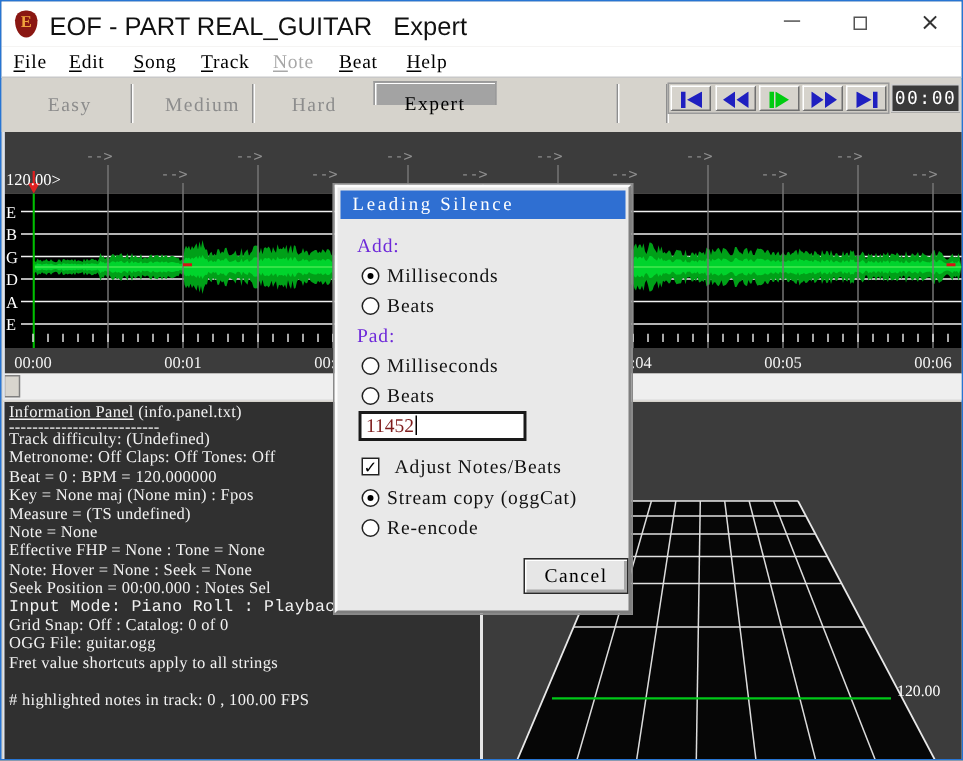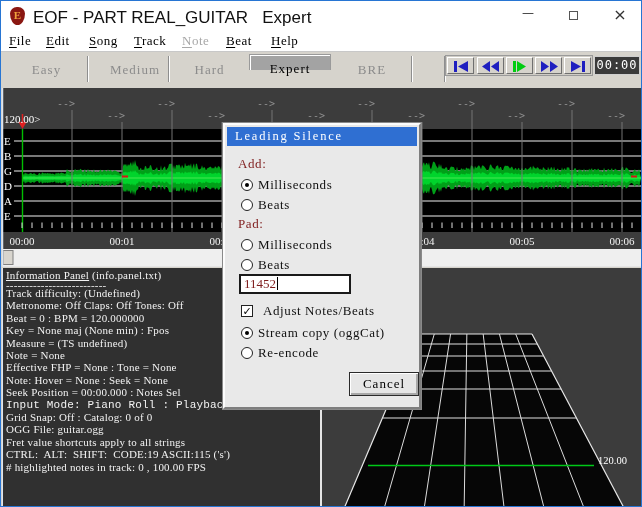--- a/index.html
+++ b/index.html
@@ -51,21 +51,21 @@
   .info-panel{position:absolute;left:1px;top:267px;width:320px;height:238px;background:#303030;
     border-right:2px solid #E6E6E6;border-left:1px solid #DDE4EE;}
   .info-line{position:absolute;left:3px;color:#F2F2F2;font-size:11px;letter-spacing:.2px;
     white-space:pre;line-height:11px;}
   .info-line .ul{text-decoration:underline;text-underline-offset:1px;}
   
   .dialog{position:absolute;left:222px;top:122px;width:198px;height:286px;background:#E9E9E9;
     border:2px solid;border-color:#FCFCFC #7E7E7E #7E7E7E #FCFCFC;outline:1px solid #8A8A8A;z-index:50;}
   .dlg-title{position:absolute;left:2px;top:2px;width:190px;height:19px;background:#2F6FD2;
     color:#FFF;font-size:12.5px;letter-spacing:1.8px;line-height:19px;padding-left:8px;}
-  .dlg-label{position:absolute;font-size:13px;color:#7f1d1d;letter-spacing:.6px;}
+  .dlg-label{position:absolute;font-size:13px;color:#6d28d9;letter-spacing:.6px;}
   .opt-row{position:absolute;left:16px;height:14px;}
   .radio{display:inline-block;width:12px;height:12px;border:1px solid #222;border-radius:50%;
     background:#FFF;vertical-align:middle;position:relative;}
   .radio .dot{position:absolute;left:3px;top:3px;width:4px;height:4px;border-radius:50%;background:#000;}
   .opt-label{display:inline-block;margin-left:5px;font-size:13px;color:#111;letter-spacing:.6px;
     vertical-align:middle;}
   .dlg-input{position:absolute;left:14px;top:149px;width:112px;height:20px;background:#FFF;
     border:2px solid #1A1A1A;font-size:13px;color:#7f1d1d;line-height:16px;padding-left:3px;}
   .caret{display:inline-block;width:1px;height:13px;background:#000;vertical-align:-2px;margin-left:1px;}
   .checkbox{position:absolute;left:16px;top:180px;width:12px;height:12px;border:1px solid #222;
@@ -102,21 +102,20 @@
       <div class="menu-item disabled" style="left: 181px;"><span class="fl">N</span><span>ote</span></div>
       <div class="menu-item" style="left: 225px;"><span class="fl">B</span><span>eat</span></div>
       <div class="menu-item" style="left: 270px;"><span class="fl">H</span><span>elp</span></div>
     </div>
 
   <div class="tabrow" id="tabrow">
       <div class="tab" style="left: 5px; width: 81px;">Easy</div>
       <div class="tab" style="left: 88px; width: 92px;">Medium</div>
       <div class="tab" style="left: 169px; width: 79px;">Hard</div>
       <div class="tab active" style="left: 248px; width: 82px;">Expert</div>
-      <div class="tab" style="left: 332px; width: 78px;">BRE</div>
       <div class="tabsep" style="left: 86px;"></div>
       <div class="tabsep" style="left: 167px;"></div>
       <div class="tabsep" style="left: 410px;"></div>
       <div class="tabsep" style="left: 443px;"></div>
     </div>
 
   <div class="transport-group">
     <button class="tbtn" style="left:1px">
       <svg width="16" height="11">
         <rect x="1" y="0" width="3" height="11" fill="#1F1FC0"></rect>
@@ -283,21 +282,20 @@
       <div class="info-line" style="top: 57.2px;">Key = None maj (None min) : Fpos</div>
       <div class="info-line" style="top: 69.6px;">Measure = (TS undefined)</div>
       <div class="info-line" style="top: 82px;">Note = None</div>
       <div class="info-line" style="top: 94.4px;">Effective FHP = None : Tone = None</div>
       <div class="info-line" style="top: 106.8px;">Note: Hover = None : Seek = None</div>
       <div class="info-line" style="top: 119.2px;">Seek Position = 00:00.000 : Notes Sel</div>
       <div class="info-line" style="top: 131.6px; font-family: Liberation Mono, monospace;">Input Mode: Piano Roll : Playback</div>
       <div class="info-line" style="top: 144px;">Grid Snap: Off : Catalog: 0 of 0</div>
       <div class="info-line" style="top: 156.4px;">OGG File: guitar.ogg</div>
       <div class="info-line" style="top: 168.8px;">Fret value shortcuts apply to all strings</div>
-      <div class="info-line" style="top: 181.2px;">CTRL:  ALT:  SHIFT:  CODE:19 ASCII:115 ('s')</div>
       <div class="info-line" style="top: 193.6px;"># highlighted notes in track: 0 , 100.00 FPS</div>
     </div>
 
   <svg id="view3d" width="320" height="239" viewBox="0 0 320 239">
       <rect x="0" y="0" width="320" height="239" fill="#3C3C3C"></rect>
       <polygon points="96,66 210,66 301.5,239 22.7,239" fill="#060606"></polygon>
       <line x1="96" y1="66" x2="22.7" y2="239" stroke="#E8E8E8" stroke-width="1.2"></line>
       <line x1="210" y1="66" x2="301.5" y2="239" stroke="#E8E8E8" stroke-width="1.2"></line>
       <line x1="96" y1="66" x2="210" y2="66" stroke="#E8E8E8" stroke-width="1"></line>
       <line x1="112.28571428571428" y1="66" x2="62.528571428571425" y2="239" stroke="#DCDCDC" stroke-width="1"></line>

